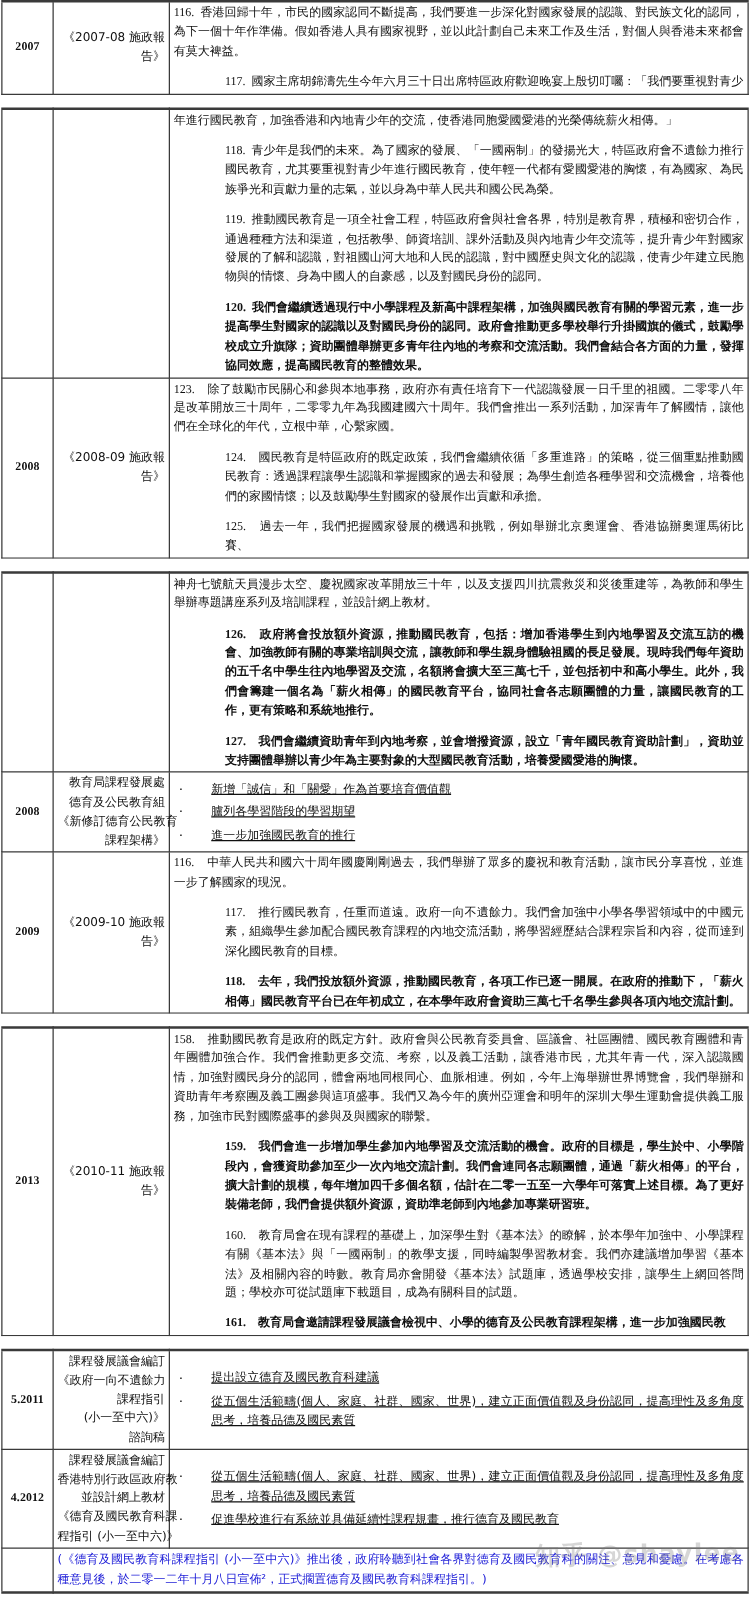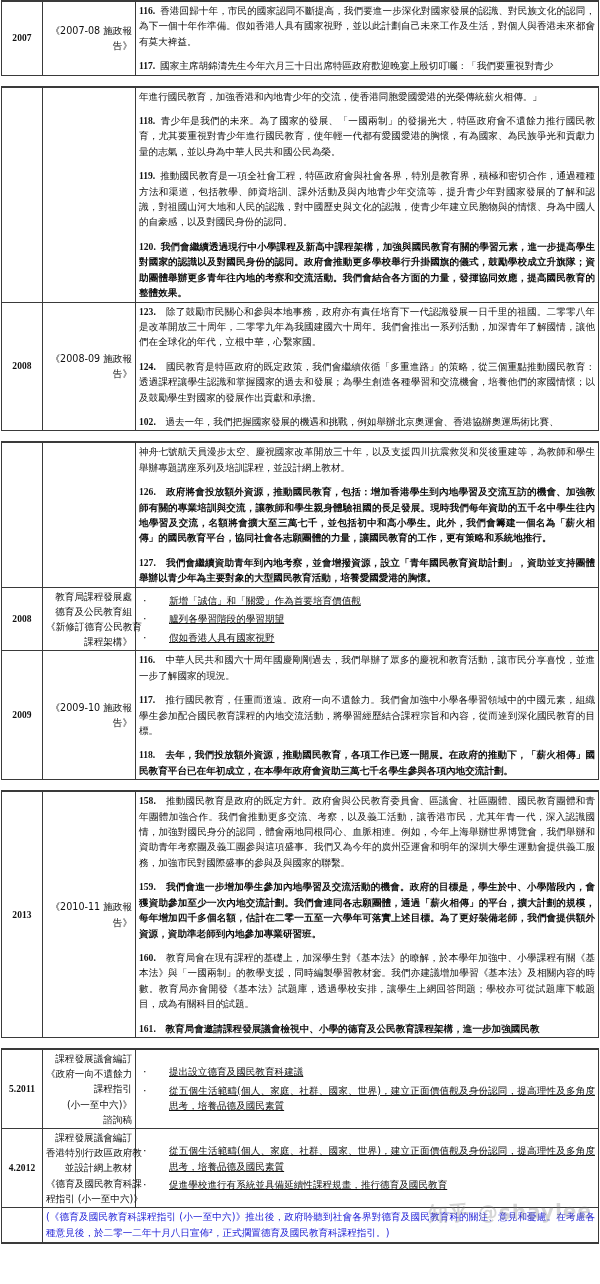--- a/index.html
+++ b/index.html
@@ -69,27 +69,27 @@
     text-justify: inter-ideograph;
     color: #101010;
     padding: 0 4px 0 5px;
   }
 
   .para {
     margin: 0;
     text-indent: 0;
     padding: 0;
   }
-  .para + .para { margin-top: 9px; }
+  .para + .para { margin-top: 9px; margin-left: 41px; }
   .para.cont { margin-top: 0; }
   .para.bold { font-weight: bold; }
 
   .num {
     font-family: "Liberation Serif", "DejaVu Serif", serif;
-    font-weight: 700;
+    font-weight: 400;
   }
   .para.bold .num { font-weight: bold; }
   .sp2::after { content: "\00a0\00a0"; }
   .sp4::after { content: "\00a0\00a0\00a0\00a0"; }
 
   
   .bullets { padding: 2px 4px 2px 5px; }
   .bullet-row {
     display: flex;
     align-items: flex-start;
@@ -179,21 +179,21 @@
           <p class="para bold"><span class="num sp2">120.</span><span>我們會繼續透過現行中小學課程及新高中課程架構，加強與國民教育有關的學習元素，進一步提高學生對國家的認識以及對國民身份的認同。政府會推動更多學校舉行升掛國旗的儀式，鼓勵學校成立升旗隊；資助團體舉辦更多青年往內地的考察和交流活動。我們會結合各方面的力量，發揮協同效應，提高國民教育的整體效果。</span></p>
         </td>
       </tr>
 
       <tr>
         <td class="cell-year">2008</td>
         <td class="cell-title">《2008-09 施政報告》</td>
         <td class="cell-body">
           <p class="para"><span class="num sp4">123.</span><span>除了鼓勵市民關心和參與本地事務，政府亦有責任培育下一代認識發展一日千里的祖國。二零零八年是改革開放三十周年，二零零九年為我國建國六十周年。我們會推出一系列活動，加深青年了解國情，讓他們在全球化的年代，立根中華，心繫家國。</span></p>
           <p class="para"><span class="num sp4">124.</span><span>國民教育是特區政府的既定政策，我們會繼續依循「多重進路」的策略，從三個重點推動國民教育：透過課程讓學生認識和掌握國家的過去和發展；為學生創造各種學習和交流機會，培養他們的家國情懷；以及鼓勵學生對國家的發展作出貢獻和承擔。</span></p>
-          <p class="para"><span class="num sp4">102.</span><span>過去一年，我們把握國家發展的機遇和挑戰，例如舉辦北京奧運會、香港協辦奧運馬術比賽、</span></p>
+          <p class="para"><span class="num sp4">125.</span><span>過去一年，我們把握國家發展的機遇和挑戰，例如舉辦北京奧運會、香港協辦奧運馬術比賽、</span></p>
         </td>
       </tr>
     </tbody>
   </table>
 
   <div class="pagegap"></div>
 
   <table class="page-frag">
     <colgroup>
         <col class="c-year">
@@ -223,21 +223,21 @@
           <div class="bullet-row">
               <span class="bdot">·</span>
               <span class="btxt">新增「誠信」和「關愛」作為首要培育價值觀</span>
             </div>
           <div class="bullet-row">
               <span class="bdot">·</span>
               <span class="btxt">臚列各學習階段的學習期望</span>
             </div>
           <div class="bullet-row">
               <span class="bdot">·</span>
-              <span class="btxt">假如香港人具有國家視野</span>
+              <span class="btxt">進一步加強國民教育的推行</span>
             </div>
         </td>
       </tr>
 
       <tr>
         <td class="cell-year">2009</td>
         <td class="cell-title">《2009-10 施政報告》</td>
         <td class="cell-body">
           <p class="para"><span class="num sp4">116.</span><span>中華人民共和國六十周年國慶剛剛過去，我們舉辦了眾多的慶祝和教育活動，讓市民分享喜悅，並進一步了解國家的現況。</span></p>
           <p class="para"><span class="num sp4">117.</span><span>推行國民教育，任重而道遠。政府一向不遺餘力。我們會加強中小學各學習領域中的中國元素，組織學生參加配合國民教育課程的內地交流活動，將學習經歷結合課程宗旨和內容，從而達到深化國民教育的目標。</span></p>

